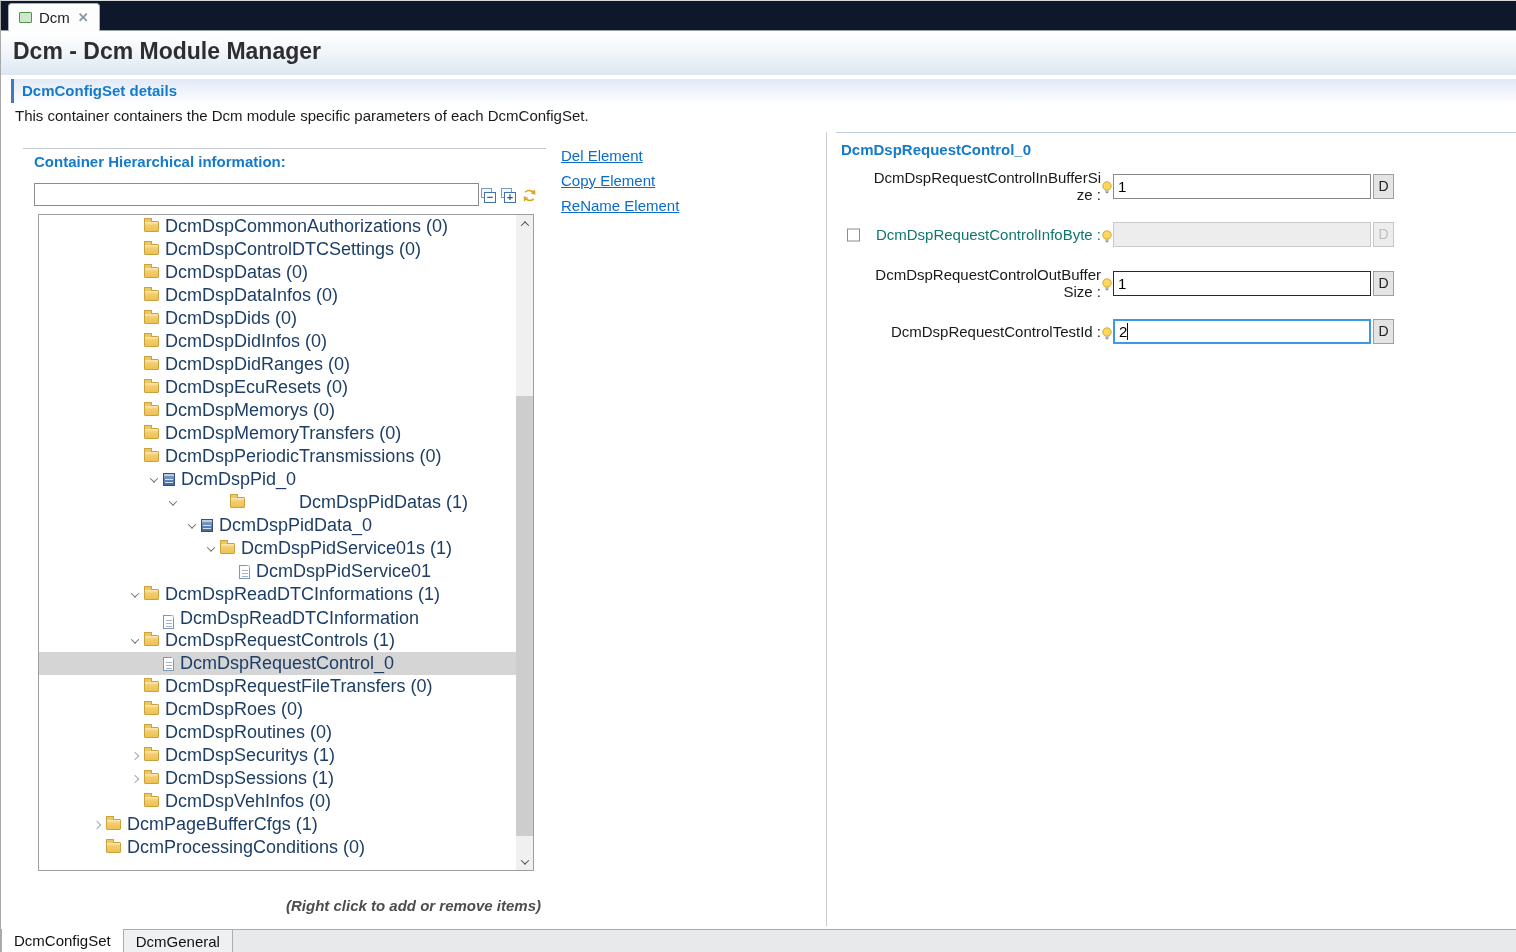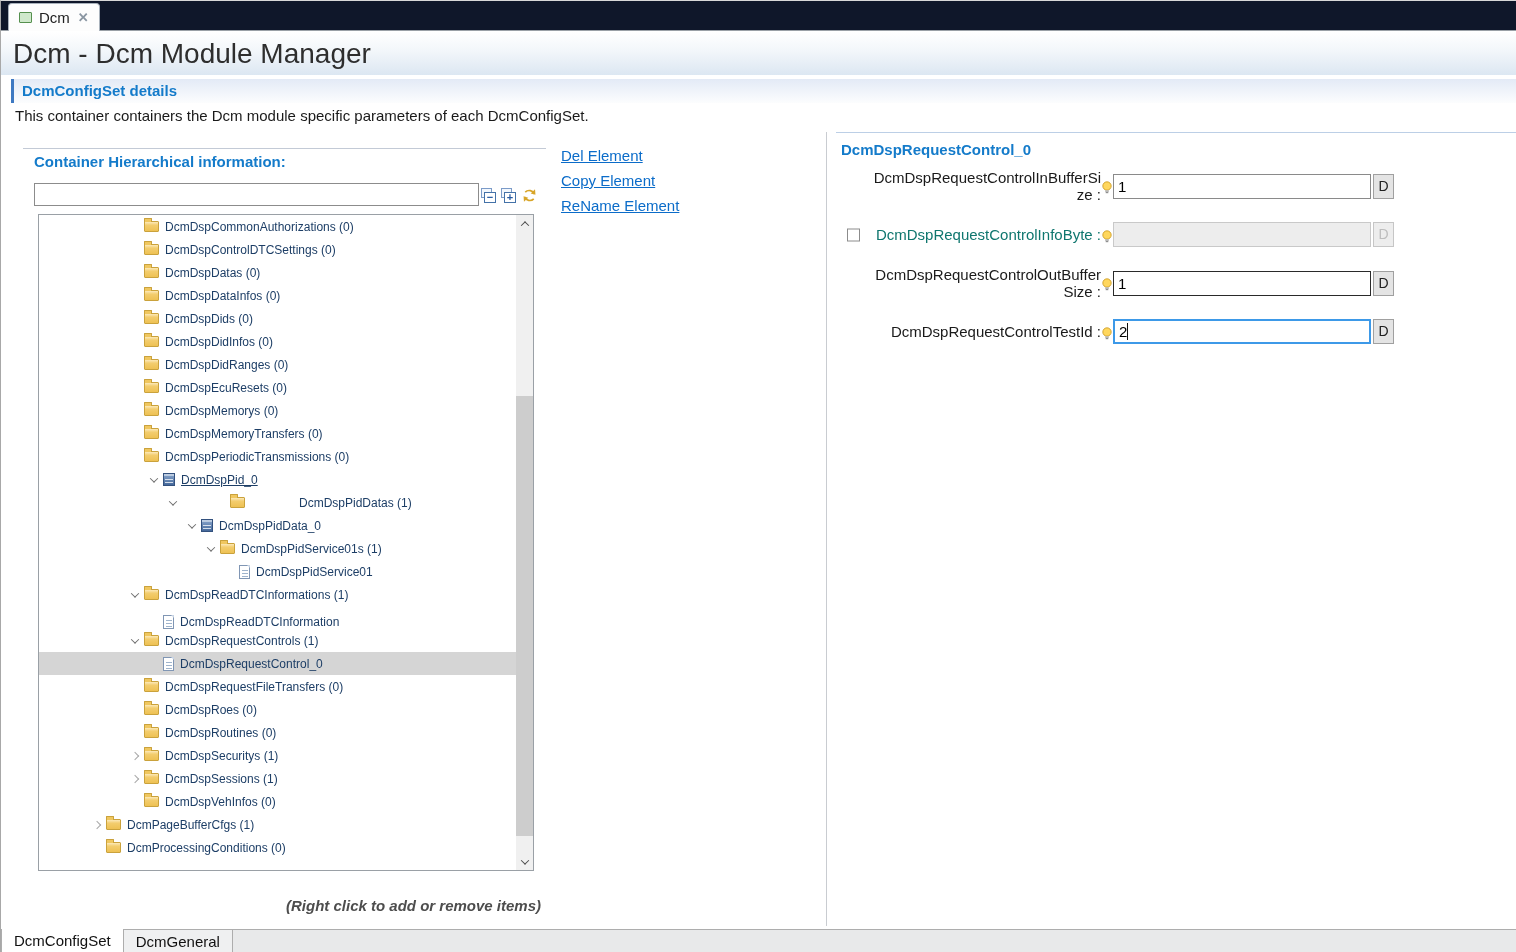--- a/index.html
+++ b/index.html
@@ -16,21 +16,21 @@
   .etab{position:absolute;left:7px;top:2px;height:28px;padding:0 10px;background:#fdfdfd;
         border:1px solid #a9b2bc;border-bottom:none;border-radius:4px 4px 0 0;
         display:flex;align-items:center;z-index:3;}
   .etab .sq{width:13px;height:11px;background:#cfe8cb;border:1px solid #55904e;margin-right:7px;border-radius:1px;}
   .etab .tlab{font-size:15px;color:#222;}
   .etab .xi{margin-left:8px;font-size:13px;font-weight:bold;color:#8a96a2;line-height:13px;}
 
   
   #titlebar{position:absolute;left:0;top:31px;width:1516px;height:43px;
             background:linear-gradient(180deg,#ffffff 0%,#f2f6fa 45%,#dce7f2 100%);}
-  #page-title{position:absolute;left:12px;top:6px;font-size:28px;color:#2e2e2e;}
+  #page-title{position:absolute;left:12px;top:6px;font-size:23px;color:#2e2e2e;font-weight:bold;}
 
   
   #detailsbar{position:absolute;left:10px;top:78px;width:1506px;height:24px;
               background:linear-gradient(180deg,#e3eaf6 0%,#fcfdfe 100%);
               border-left:3px solid #3e79c2;}
   #detailsbar .dtitle{font-size:15px;font-weight:bold;color:var(--accent-blue);line-height:24px;padding-left:8px;}
   #description{position:absolute;left:14px;top:106px;font-size:15px;color:#1a1a1a;}
 
   
   #vdivider{position:absolute;left:825px;top:131px;width:1px;height:794px;background:#c9ccd1;}
@@ -44,21 +44,21 @@
   #tree-tools{position:absolute;left:480px;top:186px;display:flex;align-items:center;}
   .sqicon{position:relative;width:15px;height:15px;margin-right:5px;}
   .sqicon .back{position:absolute;left:0;top:0;width:11px;height:10px;border:1px solid #7b9bc8;background:#f2f7fd;}
   .sqicon .front{position:absolute;right:0;bottom:0;width:12px;height:11px;border:1px solid #4472a8;background:#fff;
                  font-size:11px;font-weight:bold;color:#2458a0;line-height:9px;text-align:center;}
   #icon-refresh{width:17px;height:17px;}
 
   
   #treebox{position:absolute;left:37px;top:213px;width:496px;height:657px;border:1px solid #9aa0a6;background:#fff;}
   #tree-rows{position:absolute;left:0;top:0;width:477px;height:655px;overflow:hidden;}
-  .tree-row{display:flex;align-items:center;height:23px;font-size:12px;color:var(--tree-text);white-space:nowrap;}
+  .tree-row{display:flex;align-items:center;height:23px;font-size:18px;color:var(--tree-text);white-space:nowrap;}
   .tree-row.selected{background:var(--selection-gray);}
   .chev{width:19px;flex:0 0 19px;display:flex;align-items:center;justify-content:center;}
   .chev i{display:block;width:6px;height:6px;}
   .chev i.cd{border-right:1.6px solid #6e6e6e;border-bottom:1.6px solid #6e6e6e;transform:rotate(45deg) translate(-1px,-1px);}
   .chev i.cr{border-right:1.6px solid #a8a8a8;border-bottom:1.6px solid #a8a8a8;transform:rotate(-45deg);}
   .ic{flex:0 0 auto;margin-right:6px;}
   .ic-folder{width:15px;height:11px;position:relative;border:1px solid #caa23c;border-radius:1px;
              background:linear-gradient(180deg,#fce9b8 0%,#f3cd6e 35%,var(--folder-gold) 100%);}
   .ic-folder::before{content:'';position:absolute;top:-4px;left:-1px;width:6px;height:3px;
              background:#f0c75f;border:1px solid #caa23c;border-bottom:none;border-radius:1px 1px 0 0;}
@@ -214,21 +214,21 @@
         <div class="tree-row" style="padding-left: 86px;">
           <span class="chev"></span>
           <span class="ic ic-folder"></span>
           <span class="tlabel">DcmDspMemoryTransfers (0)</span>
         </div>
         <div class="tree-row" style="padding-left: 86px;">
           <span class="chev"></span>
           <span class="ic ic-folder"></span>
           <span class="tlabel">DcmDspPeriodicTransmissions (0)</span>
         </div>
-        <div class="tree-row" style="padding-left: 105px; text-decoration: underline;">
+        <div class="tree-row" style="padding-left: 105px;">
           <span class="chev">
             <i class="cd"></i>
           </span>
           <span class="ic ic-table"></span>
           <span class="tlabel">DcmDspPid_0</span>
         </div>
         <div class="tree-row" style="padding-left: 124px; gap: 48px;">
           <span class="chev">
             <i class="cd"></i>
           </span>

